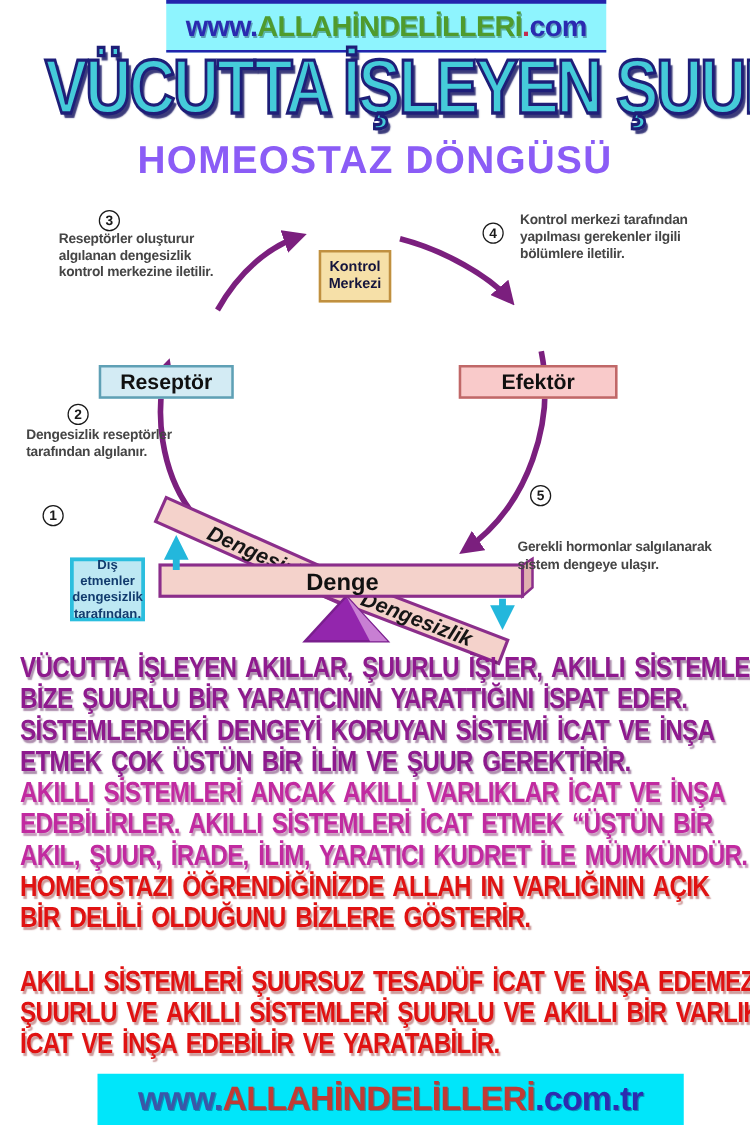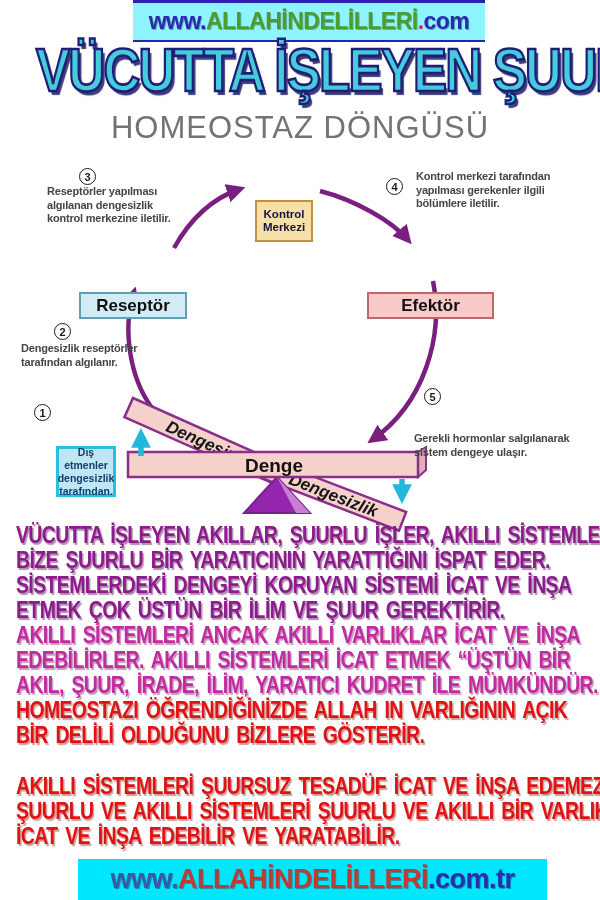--- a/index.html
+++ b/index.html
@@ -16,21 +16,21 @@
   .tb-dot{color:#c22c50;}
   .tb-tld{color:#2a2ab0;text-shadow:1px 1px 0 rgba(0,0,60,.35);}
 
   
   .title{position:absolute;left:0;top:36px;width:600px;text-align:center;
     font-size:58px;line-height:68px;font-weight:bold;letter-spacing:-2px;white-space:nowrap;
     color:#45cbd9;-webkit-text-stroke:2.5px #1e1e78;
     text-shadow:3px 4px 1px rgba(25,25,100,.85);
     transform:scale(.88,1.06);transform-origin:50% 50%;}
   .subtitle{position:absolute;left:0;top:110px;width:600px;text-align:center;
-    font-size:31px;color:#737373;letter-spacing:1px;font-weight:normal;}
+    font-size:31px;color:#8b5cf6;letter-spacing:1px;font-weight:bold;}
 
   
   .dbox{position:absolute;box-sizing:border-box;display:flex;align-items:center;justify-content:center;
     text-align:center;font-weight:bold;color:#101010;margin-top:40px;}
   .control-box{left:255px;top:160px;width:58px;height:42px;background:#f6e0a8;border:2px solid #c09040;
     font-size:11.5px;line-height:13px;color:#14143c;flex-direction:column;}
   .receptor-box{left:79px;top:252px;width:108px;height:27px;background:#d3ebf4;border:2px solid #5fa0b5;font-size:17px;}
   .effector-box{left:367px;top:252px;width:127px;height:27px;background:#f9caca;border:2px solid #c06868;font-size:17px;}
   .external-box{left:56px;top:406px;width:60px;height:51px;background:#bde8f3;border:3px solid #2bbede;
     font-size:10.5px;line-height:13px;color:#123c6e;flex-direction:column;padding:16px;}
@@ -128,21 +128,21 @@
     <span>tarafından.</span>
   </div>
 
   <div class="circ" style="left:34px;top:404px;">1</div>
   <div class="circ" style="left:54px;top:323px;">2</div>
   <div class="circ" style="left:79px;top:168px;">3</div>
   <div class="circ" style="left:386px;top:178px;">4</div>
   <div class="circ" style="left:424px;top:388px;">5</div>
 
   <div class="note" style="left:47px;top:185px;">
-    <div>Reseptörler yapılması</div>
+    <div>Reseptörler oluşturur</div>
     <div>algılanan dengesizlik</div>
     <div>kontrol merkezine iletilir.</div>
   </div>
   <div class="note" style="left:416px;top:170px;">
     <div>Kontrol merkezi tarafından</div>
     <div>yapılması gerekenler ilgili</div>
     <div>bölümlere iletilir.</div>
   </div>
   <div class="note" style="left:21px;top:342px;">
     <div>Dengesizlik reseptörler</div>

